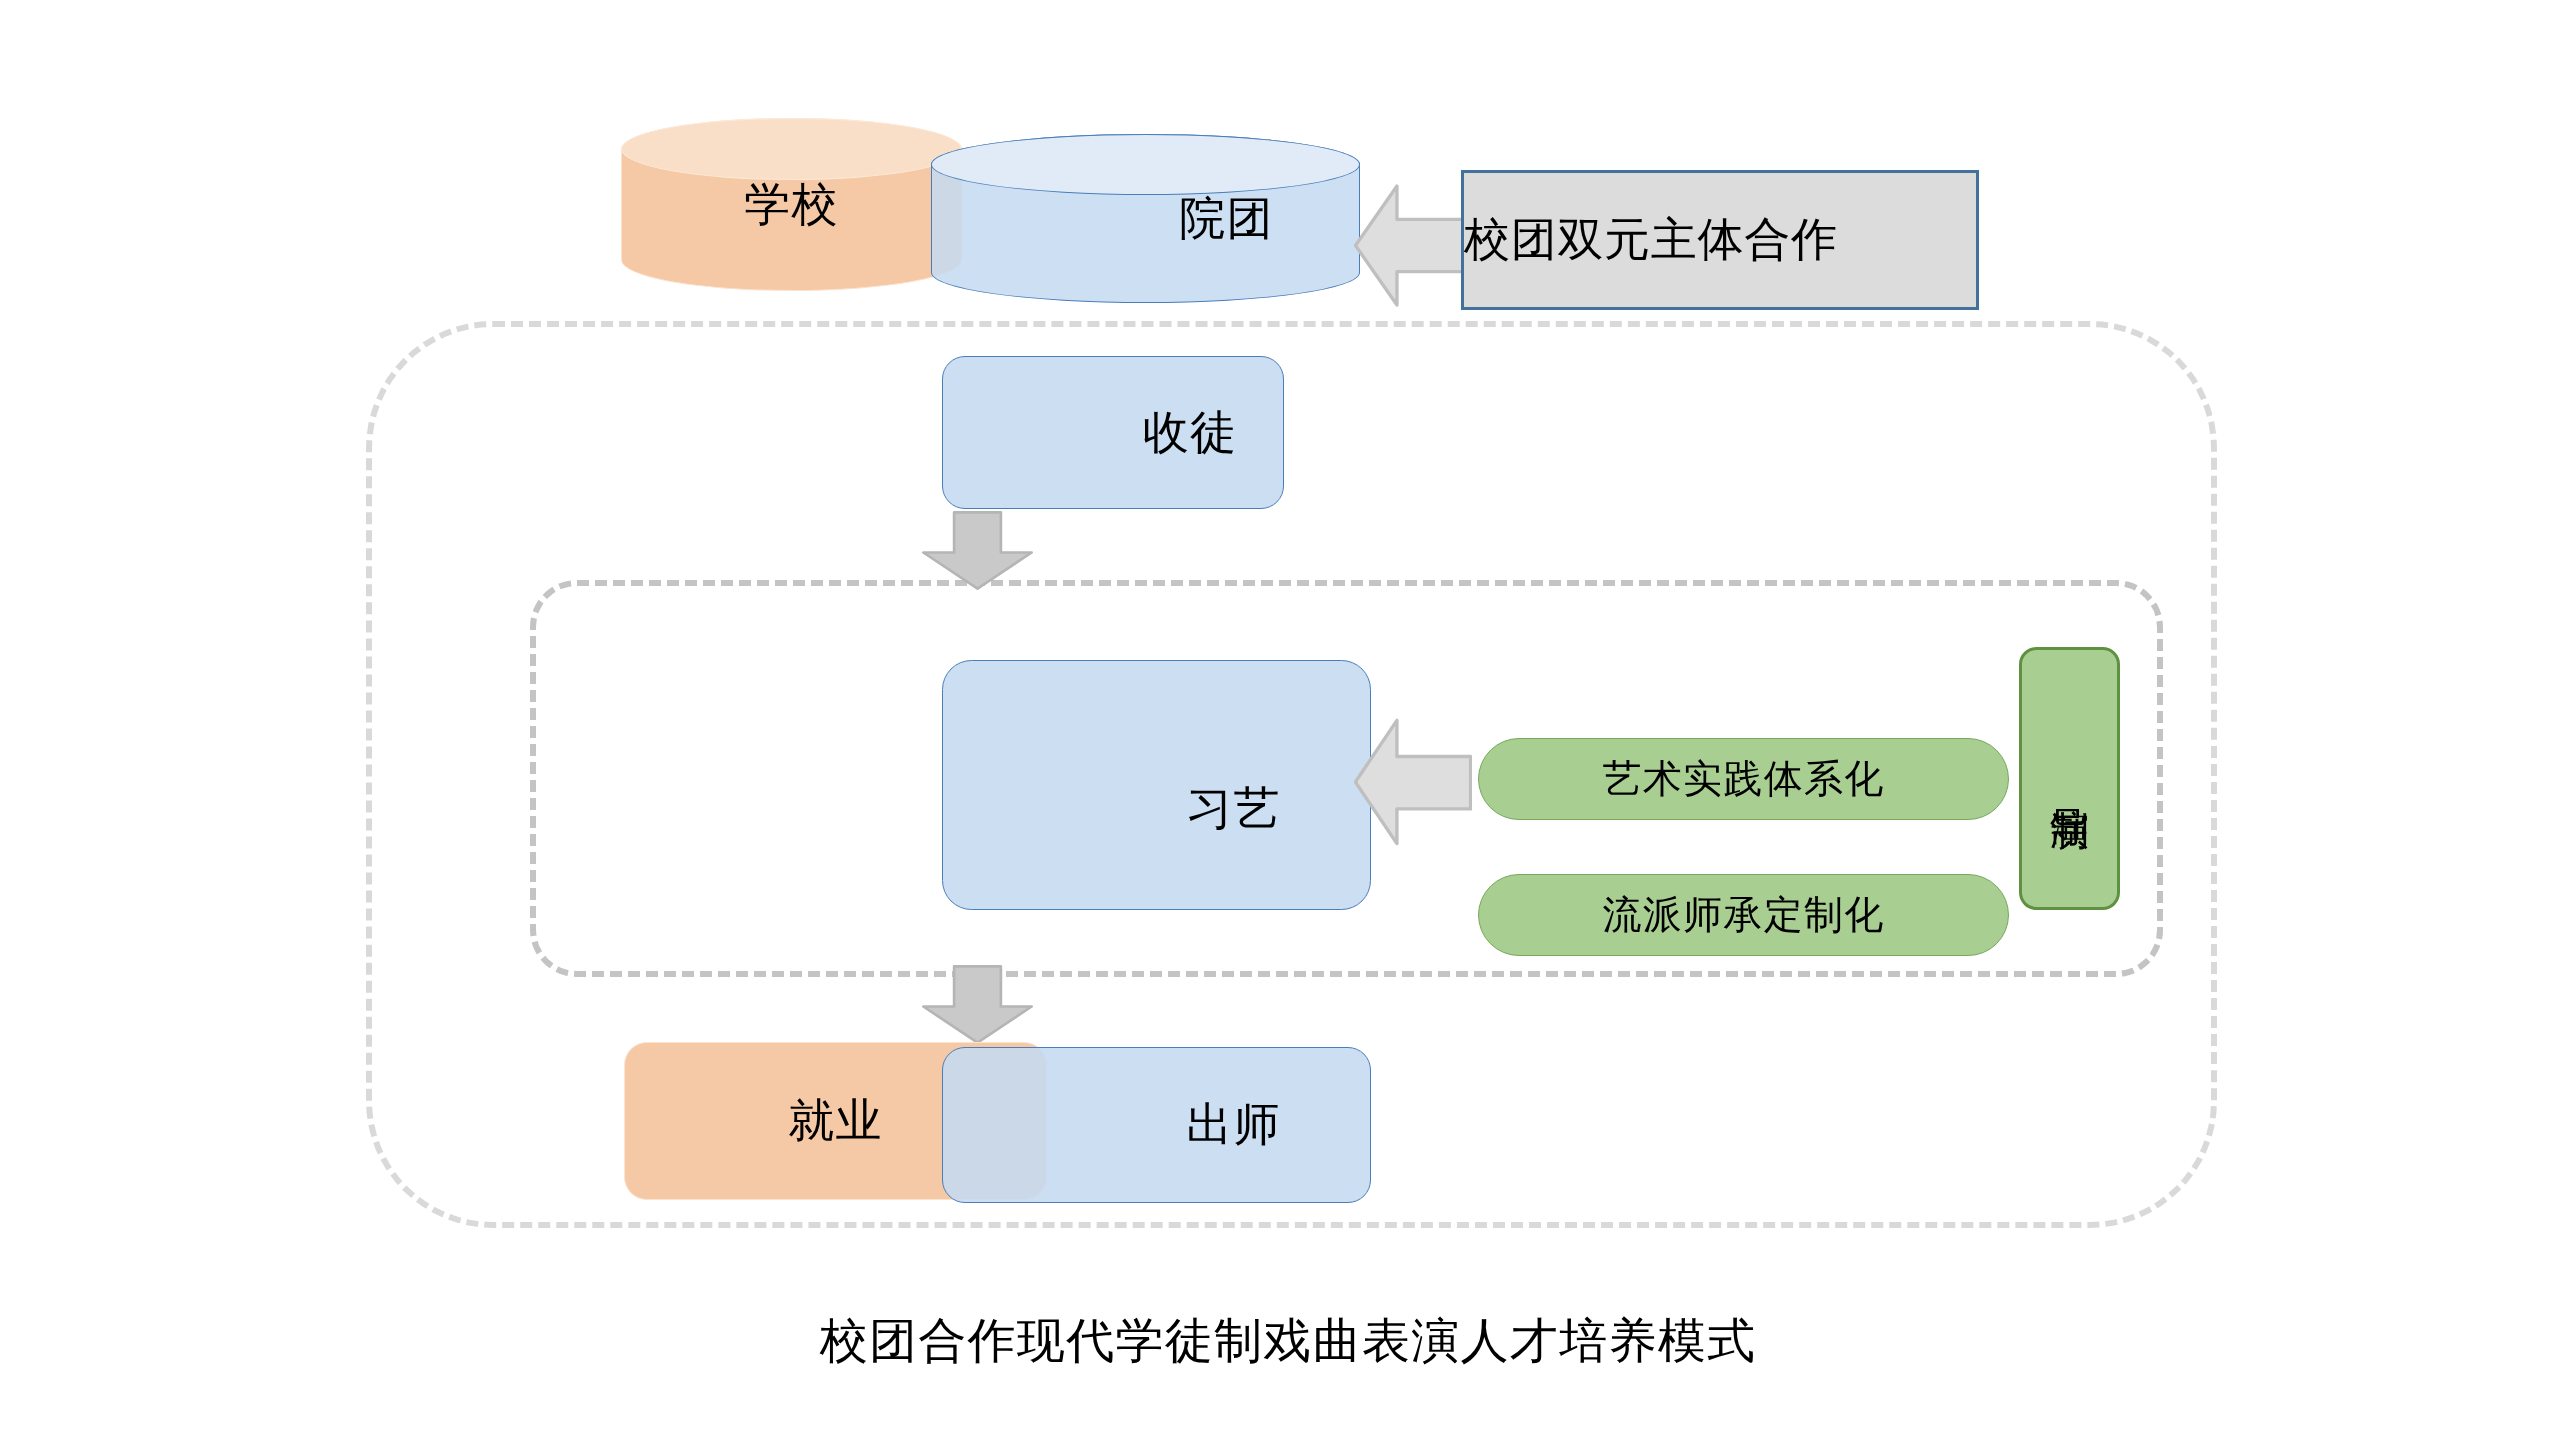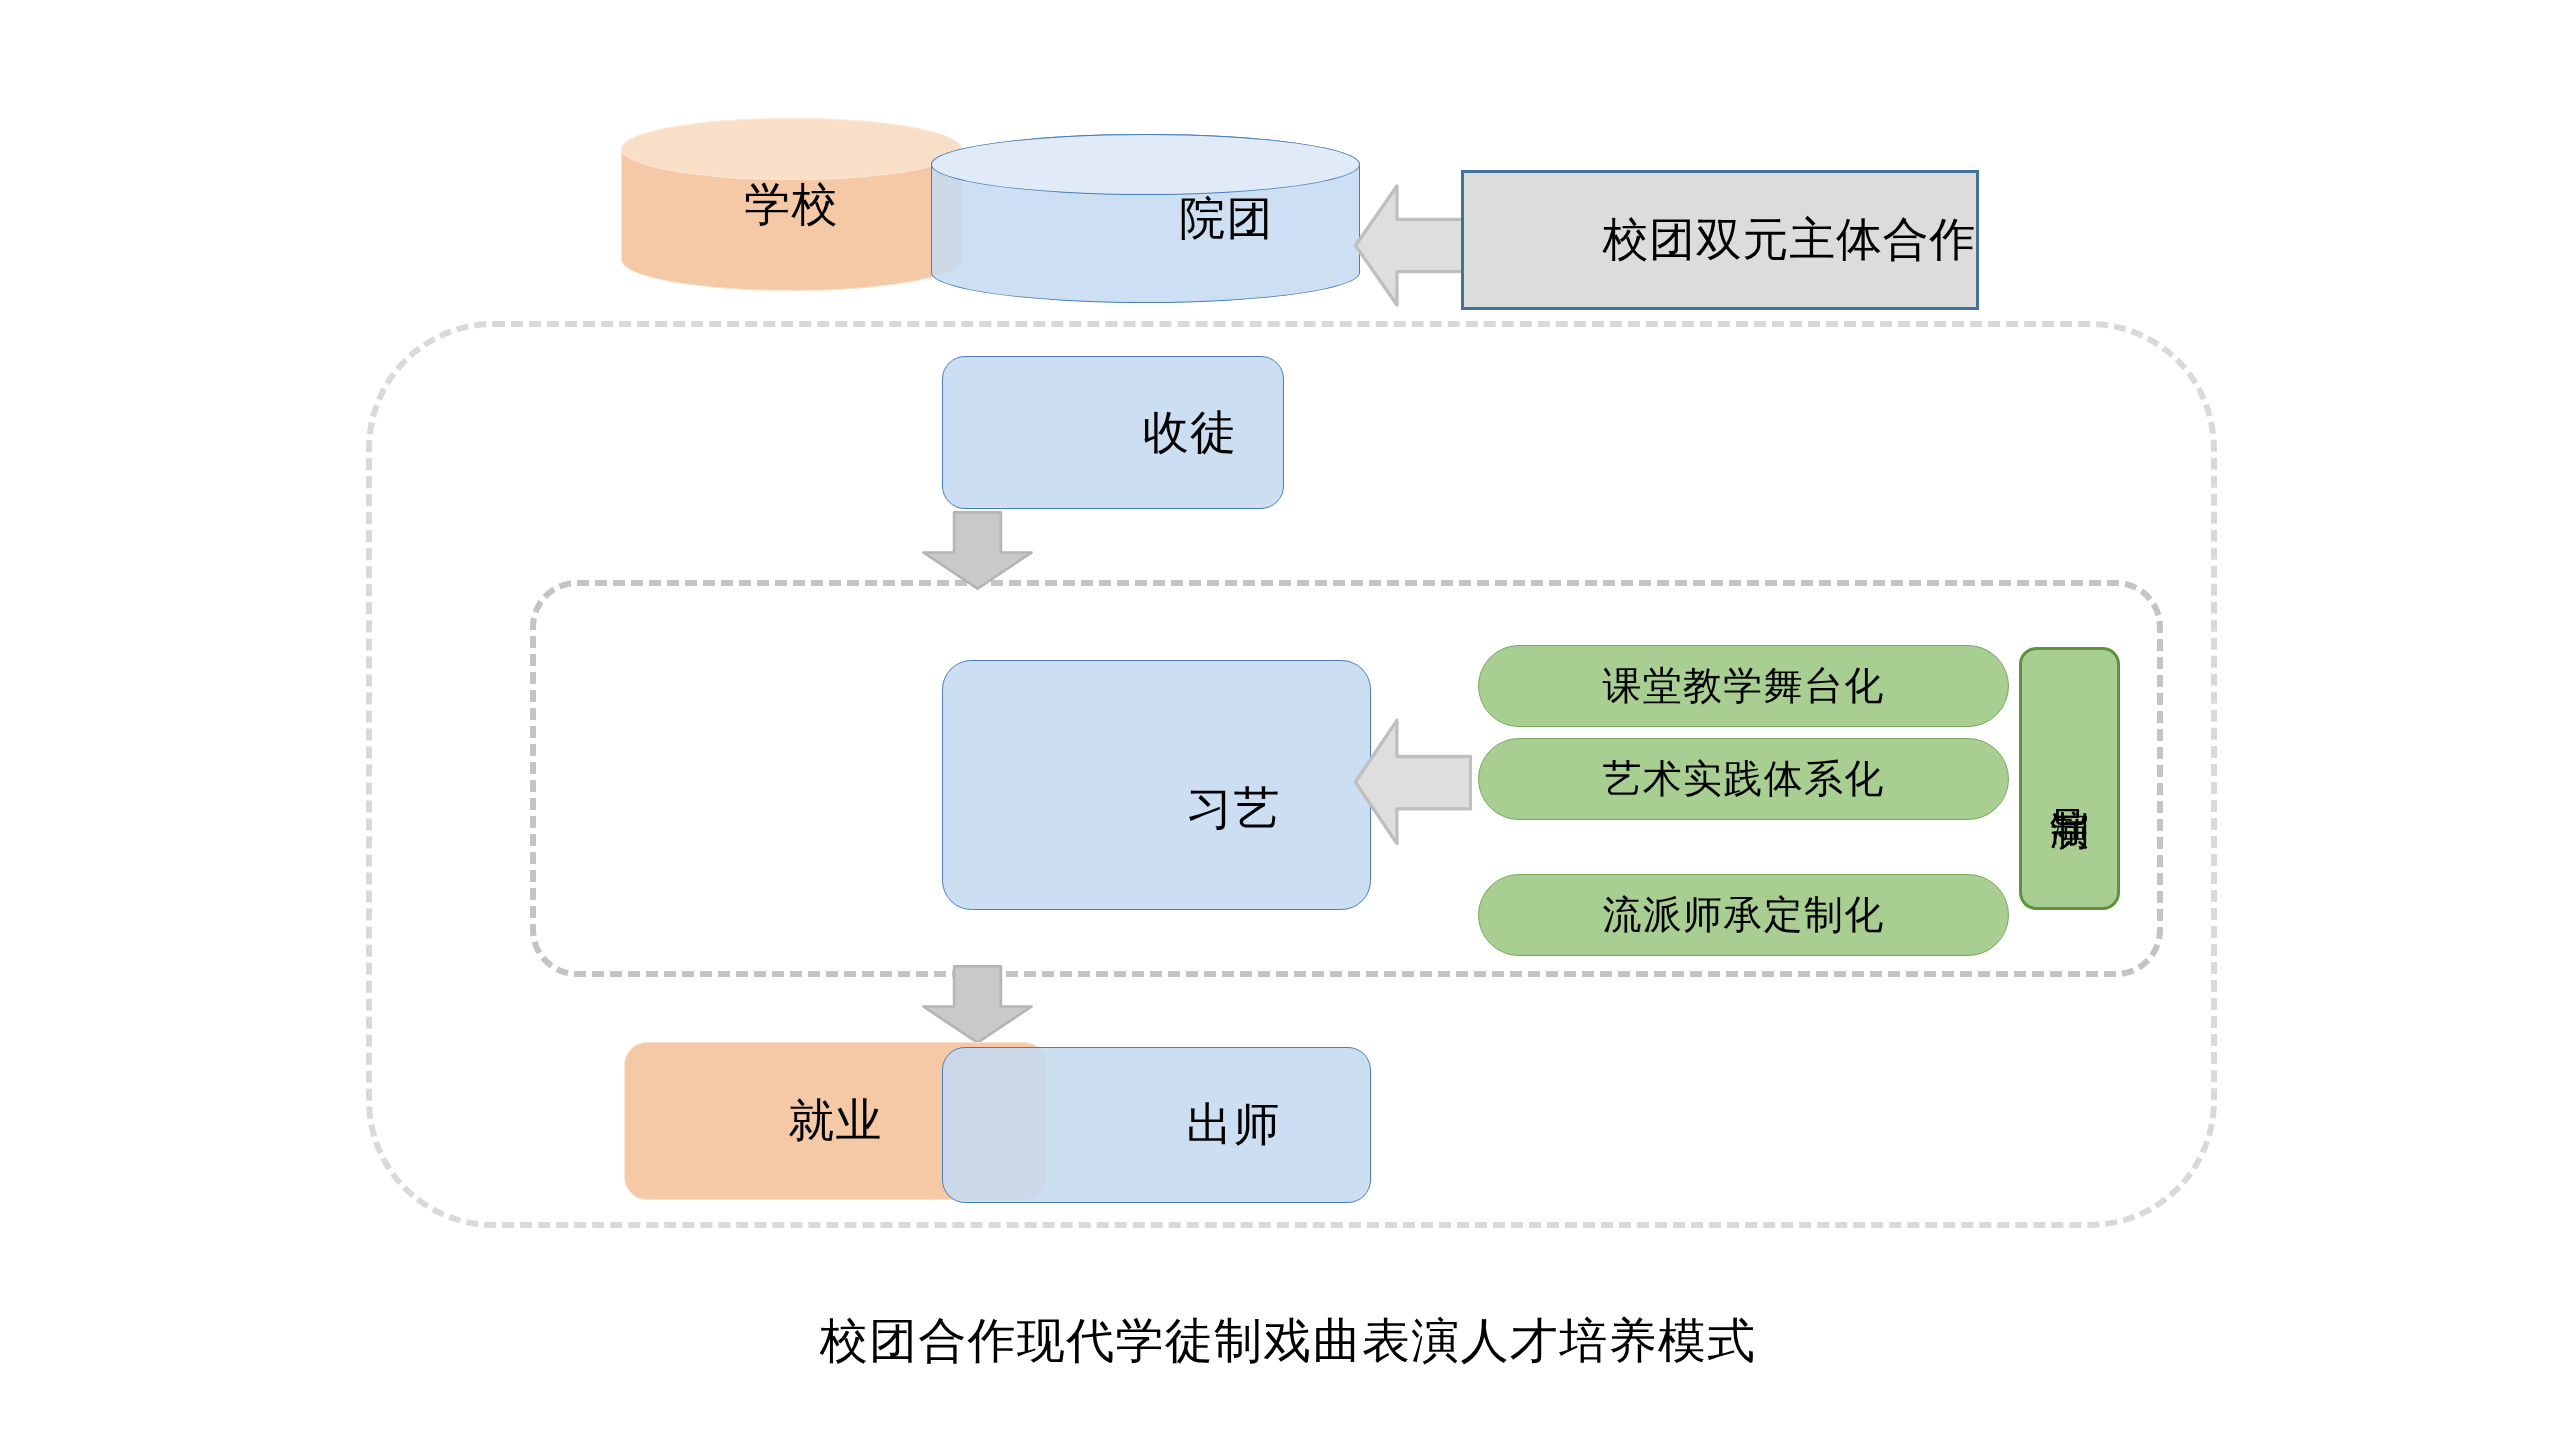--- a/index.html
+++ b/index.html
@@ -78,21 +78,21 @@
   
   .left-arrow{position:absolute;}
   .left-arrow svg{display:block;}
   .la1{left:1354px;top:182px;width:118px;height:127px;}
   .la2{left:1354px;top:715px;width:118px;height:134px;}
 
   
   .callout{
     position:absolute;left:1461px;top:170px;width:518px;height:140px;
     background:#dcdcdc;border:3.4px solid #44719b;box-sizing:border-box;
-    display:flex;align-items:center;justify-content:flex-end;
+    display:flex;align-items:center;justify-content:flex-start;
     font-size:46px;letter-spacing:0.7px;
   }
 
   
   .pill{
     position:absolute;left:1478px;width:531px;height:82px;
     background:#a8ce92;border:1.3px solid #77a85c;border-radius:41px;
     box-sizing:border-box;display:flex;align-items:center;justify-content:center;
     font-size:39px;letter-spacing:1.3px;
   }
@@ -157,23 +157,20 @@
   <div class="rr blue r3-blue">
     <span class="t">习艺</span>
   </div>
 
   <div class="left-arrow la2">
     <svg viewBox="0 0 176 200" width="118" height="134">
       <polygon points="2,100 64,8 64,62 174,62 174,140 64,140 64,192" fill="#dedede" stroke="#bfbfbf" stroke-width="5" stroke-linejoin="round"></polygon>
     </svg>
   </div>
 
-  <div class="pill pill1">
-    <span>课堂教学舞台化</span>
-  </div>
   <div class="pill pill2">
     <span>艺术实践体系化</span>
   </div>
   <div class="pill pill3">
     <span>流派师承定制化</span>
   </div>
 
   <div class="director">
     <span>导演制</span>
   </div>

